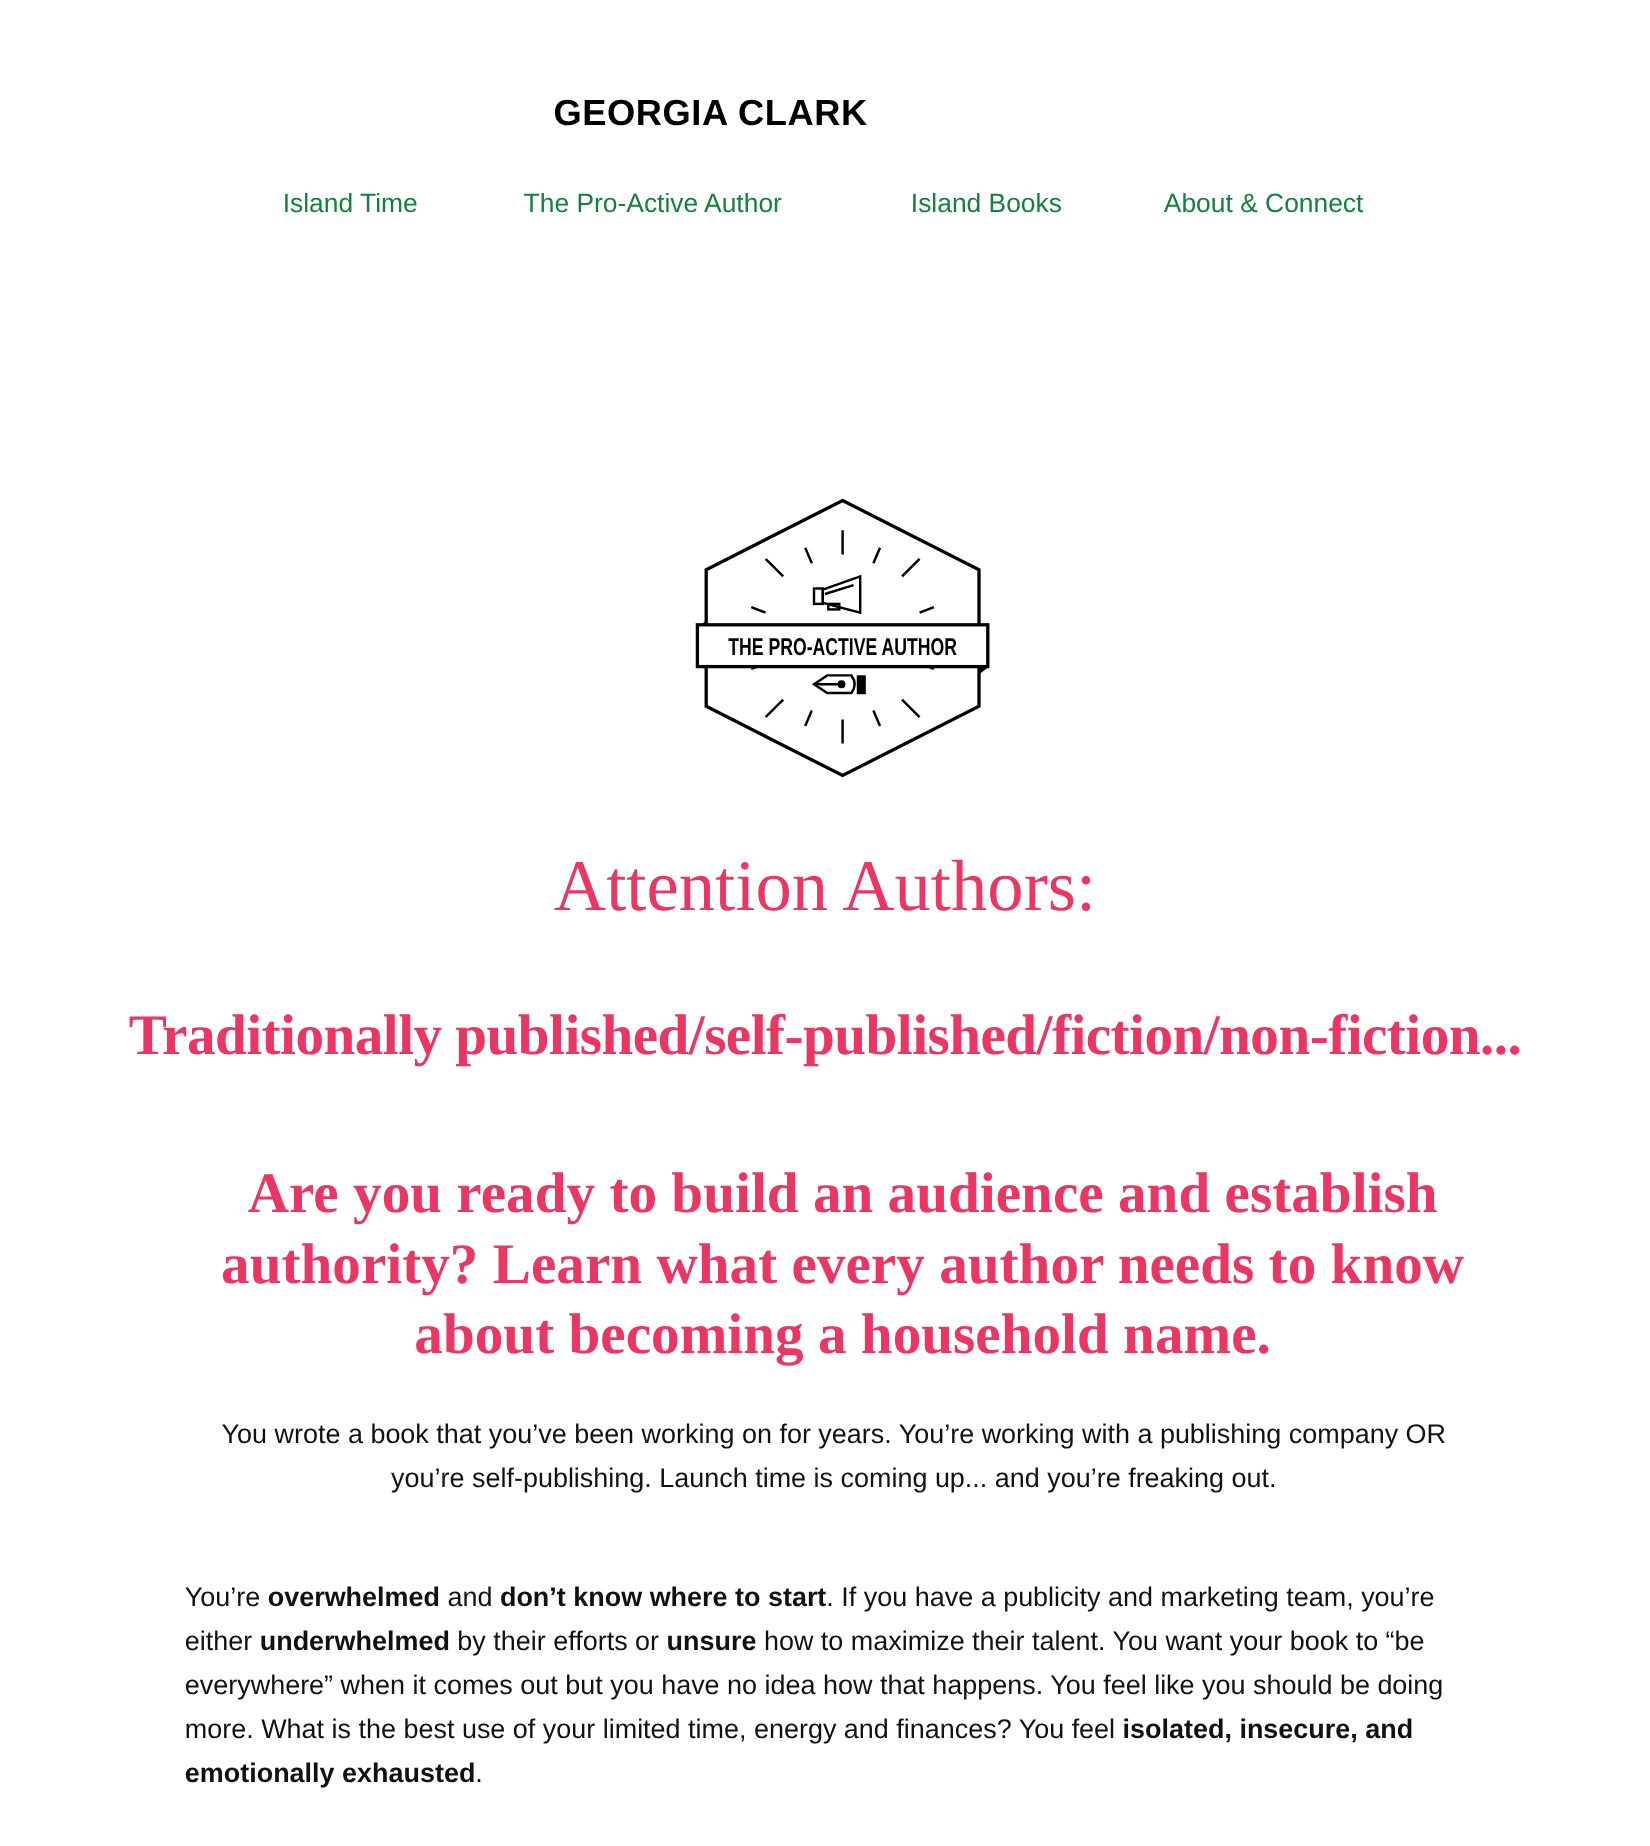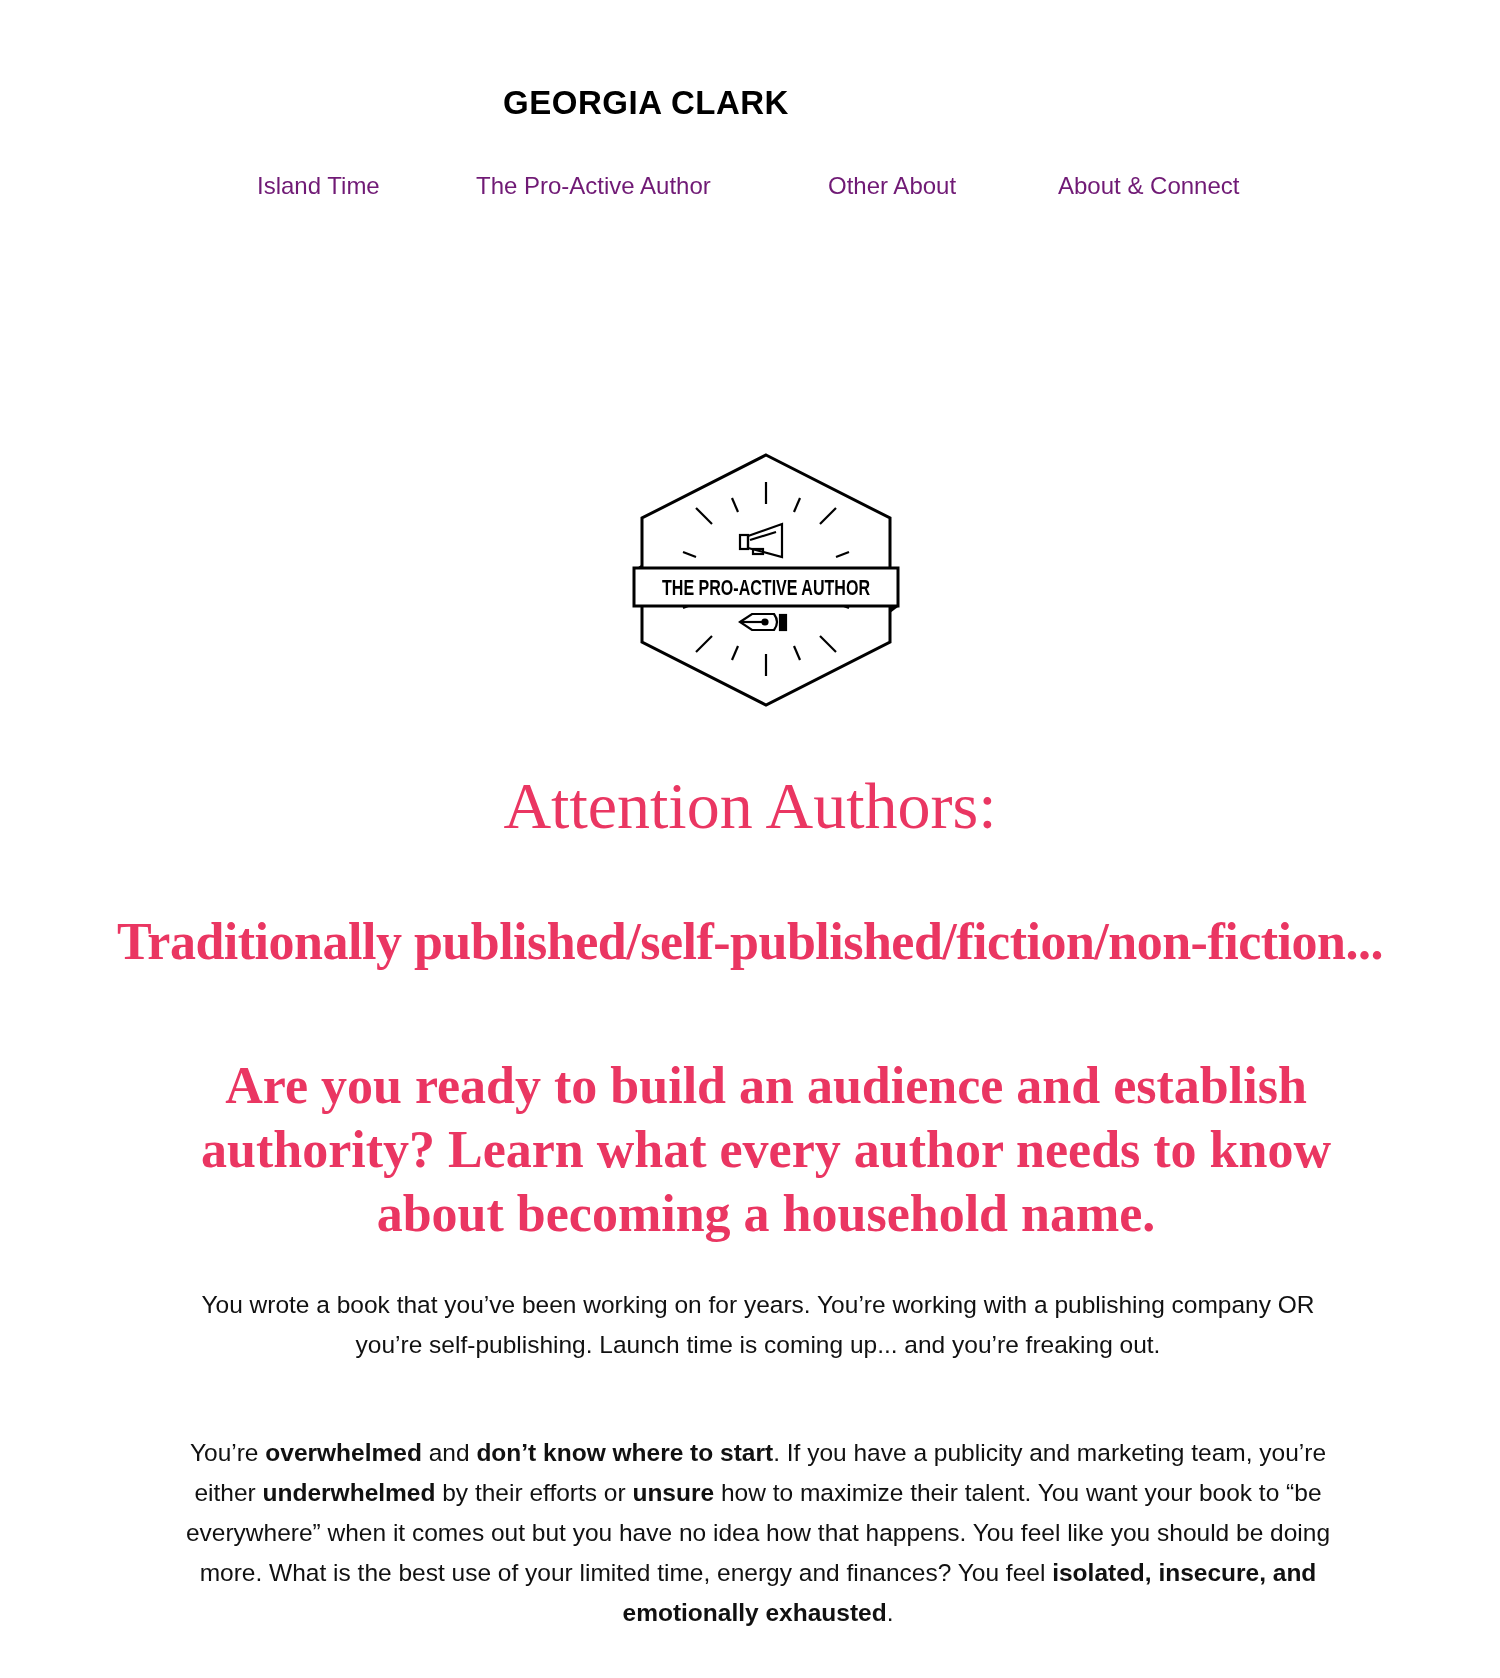--- a/index.html
+++ b/index.html
@@ -7,21 +7,21 @@
     .site-title {
       position: absolute; top: 84px; left: 0; width: 1292px; text-align: center;
       font-family: "Liberation Sans", sans-serif; font-weight: 700; font-size: 33px;
       letter-spacing: 0.5px; color: #000;
     }
     .nav {
       position: absolute; top: 172px; left: 0; width: 1500px;
       display: flex; justify-content: center; gap: 0;
       font-family: "Liberation Sans", sans-serif; font-size: 24px; color: #111;
     }
-    .nav a { text-decoration: none; color: #701a75; cursor: pointer; display: inline-block; text-align: right; }
+    .nav a { text-decoration: none; color: #15803d; cursor: pointer; display: inline-block; text-align: right; }
     .nav a.n0 { position: absolute; left: 257px; }
     .nav a.n1 { position: absolute; left: 476px; }
     .nav a.n2 { position: absolute; left: 828px; }
     .nav a.n3 { position: absolute; left: 1058px; }
     .logo { position: absolute; left: 628px; top: 452px; width: 276px; height: 256px; }
     .pink { color: #ea3662; font-family: "Liberation Serif", serif; text-align: center; position: absolute; left: 0; width: 1500px; }
     .h-attention { top: 768px; font-size: 66px; }
     .h-types { top: 912px; font-size: 52px; letter-spacing: -0.5px; }
     .h-question { top: 1038px; left: 180px; width: 1140px; font-size: 52px; line-height: 64px; }
     .body-text {
@@ -33,21 +33,21 @@
     .body-text b { font-weight: 700; }
   </style>
 </head>
 <body>
 
 <div class="site-title">GEORGIA CLARK</div>
 
 <nav class="nav">
   <a class="n0">Island Time</a>
   <a class="n1">The Pro-Active Author</a>
-  <a class="n2">Other About</a>
+  <a class="n2">Island Books</a>
   <a class="n3">About &amp; Connect</a>
 </nav>
 
 <div class="logo">
   <svg width="276" height="256" viewBox="0 0 276 256">
 
     <polygon points="6,118 26,104 26,118" fill="#000"></polygon>
     <polygon points="270,155 250,170 250,155" fill="#000"></polygon>
 
     <polygon points="138,3 262,66 262,190 138,253 14,190 14,66" fill="#fff" stroke="#000" stroke-width="3"></polygon>
@@ -88,15 +88,15 @@
     </g>
   </svg>
 </div>
 
 <h1 class="pink h-attention" style="margin:0;font-weight:400;">Attention Authors:</h1>
 <h2 class="pink h-types" style="margin:0;font-weight:700;">Traditionally published/self-published/fiction/non-fiction...</h2>
 <h2 class="pink h-question" style="margin:16px;font-weight:700;">Are you ready to build an audience and establish authority? Learn what every author needs to know about becoming a household name.</h2>
 
 <p class="body-text p1" style="margin:0;text-align:center;">You wrote a book that you’ve been working on for years. You’re working with a publishing company OR you’re self-publishing. Launch time is coming up... and you’re freaking out.</p>
 
-<p class="body-text p2" style="margin:0;text-align:center;">
+<p class="body-text p2" style="margin:0;">
   <span>You’re  </span><b>overwhelmed</b><span> and </span><b>don’t know where to start</b><span>. If you have a publicity and marketing team, you’re either </span><b>underwhelmed</b><span> by their efforts or </span><b>unsure</b><span> how to maximize their talent. You want your book to “be everywhere” when it comes out but you have no idea how that happens. You feel like you should be doing more. What is the best use of your limited time, energy and finances? You feel </span><b>isolated, insecure, and emotionally exhausted</b><span>.</span>
 </p>
 
 </body></html>

